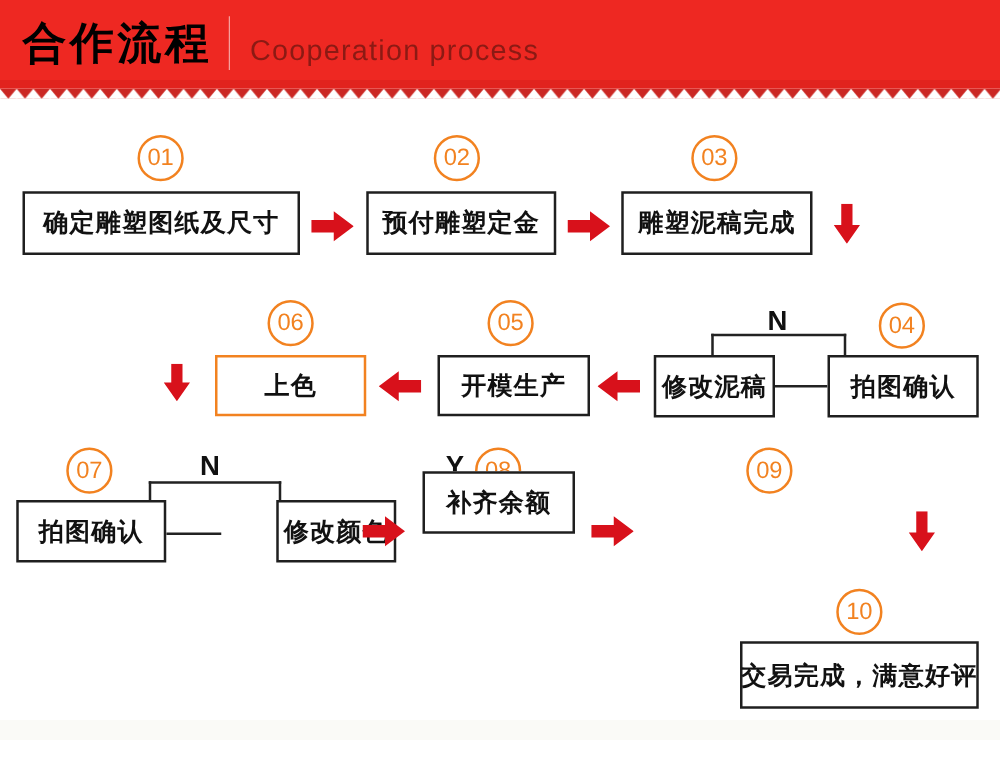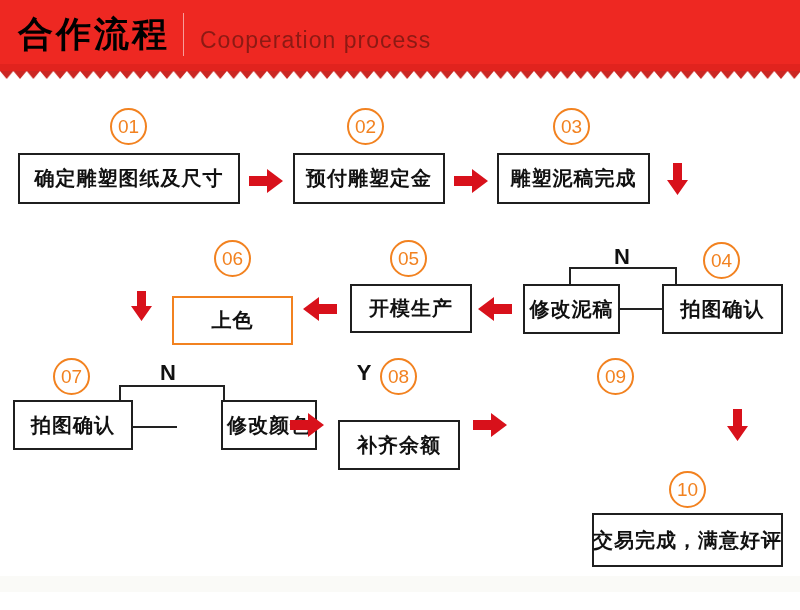--- a/index.html
+++ b/index.html
@@ -83,21 +83,21 @@
 
   <div class="branch" style="left:600px; top:244px;">N</div>
   <div class="line" style="left:569px; top:267px; width:108px; height:2px;"></div>
   <div class="line" style="left:569px; top:267px; width:2px; height:18px;"></div>
   <div class="line" style="left:675px; top:267px; width:2px; height:18px;"></div>
   <div class="line" style="left:620px; top:308px; width:42px; height:2px;"></div>
 
   <div class="box" style="left:662px; top:284px; width:121px; height:50px;">拍图确认</div>
   <div class="box" style="left:523px; top:284px; width:97px; height:50px;">修改泥稿</div>
   <div class="box" style="left:350px; top:284px; width:122px; height:49px;">开模生产</div>
-  <div class="box orange" style="left:172px; top:296px; width:121px; height:49px;">上色</div>
+  <div class="box orange" style="left:172px; top:284px; width:121px; height:49px;">上色</div>
 
   <svg class="arrow" style="left:478px; top:296px;" width="34" height="26">
       <polygon points="34,8 16,8 16,1 0,13 16,25 16,18 34,18"></polygon>
     </svg>
   <svg class="arrow" style="left:303px; top:296px;" width="34" height="26">
       <polygon points="34,8 16,8 16,1 0,13 16,25 16,18 34,18"></polygon>
     </svg>
   <svg class="arrow" style="left:131px; top:291px;" width="21" height="30">
       <polygon points="6,0 15,0 15,15 21,15 10.5,30 0,15 6,15"></polygon>
     </svg>
@@ -108,21 +108,21 @@
 
   <div class="branch" style="left:146px; top:360px;">N</div>
   <div class="branch" style="left:342px; top:360px;">Y</div>
   <div class="line" style="left:119px; top:385px; width:106px; height:2px;"></div>
   <div class="line" style="left:119px; top:385px; width:2px; height:16px;"></div>
   <div class="line" style="left:223px; top:385px; width:2px; height:16px;"></div>
   <div class="line" style="left:133px; top:426px; width:44px; height:2px;"></div>
 
   <div class="box" style="left:13px; top:400px; width:120px; height:50px;">拍图确认</div>
   <div class="box" style="left:177px; top:400px; width:96px; height:50px;margin-left:44px;">修改颜色</div>
-  <div class="box" style="left:338px; top:420px; width:122px; height:50px;">补齐余额</div>
+  <div class="box" style="left:338px; top:377px; width:122px; height:50px;">补齐余额</div>
 
   <svg class="arrow" style="left:290px; top:412px;" width="34" height="26">
       <polygon points="0,8 18,8 18,1 34,13 18,25 18,18 0,18"></polygon>
     </svg>
   <svg class="arrow" style="left:473px; top:412px;" width="34" height="26">
       <polygon points="0,8 18,8 18,1 34,13 18,25 18,18 0,18"></polygon>
     </svg>
   <svg class="arrow" style="left:727px; top:409px;" width="21" height="32">
       <polygon points="6,0 15,0 15,17 21,17 10.5,32 0,17 6,17"></polygon>
     </svg>

